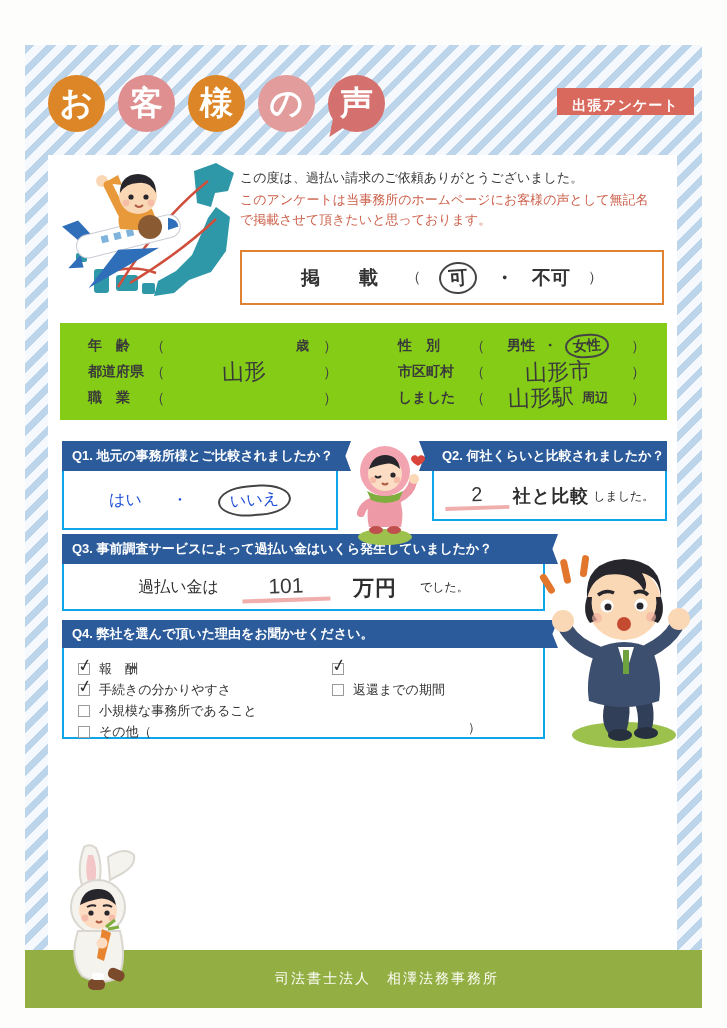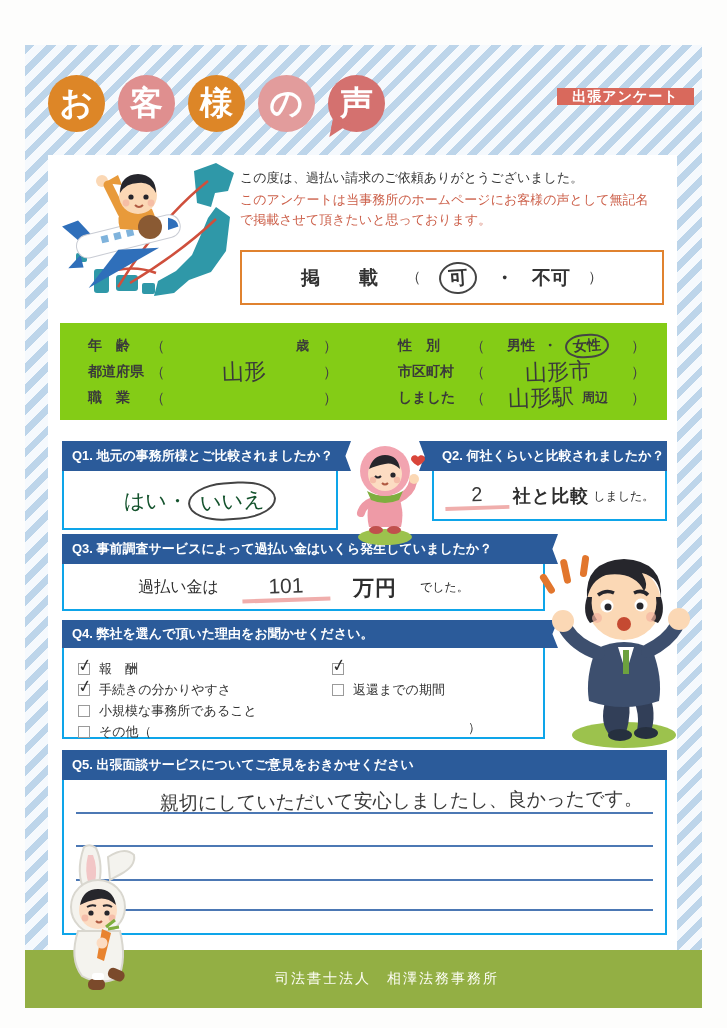--- a/index.html
+++ b/index.html
@@ -13,23 +13,23 @@
   .title-row { position:absolute; left:23px; top:30px; display:flex; gap:13px; z-index:3; }
   .tc { width:57px; height:57px; border-radius:50%; color:#fff; font-size:33px; font-weight:bold;
         display:flex; align-items:center; justify-content:center; }
   .tc.c0,.tc.c2 { background:#dd8627; }
   .tc.c1 { background:#df8f8f; }
   .tc.c3 { background:#e29c9c; }
   .tc.c4 { background:#d4716f; position:relative; }
   .tc.c4::after { content:""; position:absolute; left:3px; bottom:-7px; width:0; height:0;
         border:9px solid transparent; border-top-color:#d4716f; border-left-color:#d4716f; transform:rotate(12deg); }
 
-  .badge { position:absolute; left:532px; top:43px; width:137px; height:17px; background:#d9695c;
+  .badge { position:absolute; left:532px; top:43px; width:137px; height:27px; background:#d9695c;
         color:#fff; font-weight:bold; font-size:14px; letter-spacing:1px;
-        display:flex; align-items:flex-start; justify-content:center; z-index:3; }
+        display:flex; align-items:flex-end; justify-content:center; z-index:3; }
 
   
   .content { position:absolute; left:23px; top:110px; width:629px; height:795px; background:#fff; overflow:visible; }
 
   .greet { position:absolute; left:192px; top:13px; width:432px; font-size:13px; line-height:20px; color:#333; }
   .note  { position:absolute; left:192px; top:35px; width:432px; font-size:13px; line-height:20px; color:#cc5f49; }
 
   .pubbox { position:absolute; left:192px; top:95px; width:424px; height:55px; border:2px solid #e0822f;
         display:flex; align-items:center; justify-content:center; gap:18px;
         font-size:19px; font-weight:bold; color:#333; }
@@ -63,21 +63,21 @@
   .qhead { position:absolute; left:-2px; top:-2px; right:-2px; height:30px; background:#2b5b9a;
         color:#fff; font-size:13px; font-weight:bold; display:flex; align-items:center;
         padding-left:10px; white-space:nowrap; }
   .qhead.tail-r::after { content:""; position:absolute; right:-13px; top:0; width:14px; height:100%;
         background:#2b5b9a; clip-path:polygon(0 0,100% 0,60% 50%,100% 100%,0 100%); }
   .qhead.tail-l::before { content:""; position:absolute; left:-13px; top:0; width:14px; height:100%;
         background:#2b5b9a; clip-path:polygon(0 0,100% 0,100% 100%,0 100%,40% 50%); }
 
   .q1 { left:14px; top:286px; width:276px; height:89px; }
   .q1 .qbody { position:absolute; top:30px; left:0; right:0; bottom:0;
-        display:flex; align-items:center; justify-content:center; font-size:21px; color:#14532d; }
+        display:flex; align-items:center; justify-content:center; gap:30px; font-size:16px; color:#1d4ed8; }
 
   .q2 { left:384px; top:286px; width:235px; height:80px; }
   .q2 .qbody { position:absolute; top:30px; left:0; right:0; bottom:0;
         display:flex; align-items:center; justify-content:center; gap:4px; color:#2e2e2e; }
   .uline { border-bottom:4px solid #f0aeac; text-align:center; }
   .q2 .uline { min-width:64px; font-size:20px; }
   .bigbold { font-size:18px; font-weight:bold; letter-spacing:1px; }
   .small { font-size:12px; }
 
   .q3 { left:14px; top:379px; width:483px; height:77px; }
@@ -378,28 +378,20 @@
             </span>
         </div>
         <div class="opt">
           <span class="cb"></span>
           <span>返還までの期間</span>
         </div>
       </div>
       <span class="other-close">）</span>
     </div>
 
-    <div class="qbox q5">
-      <div class="qhead">Q5. 出張面談サービスについてご意見をおきかせください</div>
-      <div class="q5line" style="top:60px"></div>
-      <div class="q5line" style="top:93px"></div>
-      <div class="q5line" style="top:127px"></div>
-      <div class="q5line" style="top:157px"></div>
-      <div class="q5hw">親切にしていただいて安心しましたし、良かったです。</div>
-    </div>
 
     <svg class="illu rabbit-illu" width="96" height="158" viewBox="0 0 96 158">
       <path d="M34 6 q-9 26 1 45 l13 -4 q6 -23 -2 -40 q-6 -5 -12 -1 z" fill="#f4f3ee" stroke="#d9d7cf" stroke-width="2"></path>
       <path d="M38 14 q-4 16 1 30 l6 -2 q3 -16 -2 -28 z" fill="#f2c6c6"></path>
       <path d="M58 16 q17 -11 26 -2 q2 11 -13 19 l-11 6 z" fill="#f4f3ee" stroke="#d9d7cf" stroke-width="2"></path>
       <circle cx="48" cy="66" r="27" fill="#f4f3ee" stroke="#d9d7cf" stroke-width="2"></circle>
       <path d="M28 90 q-9 28 4 45 q17 10 36 2 q9 -18 2 -47 z" fill="#f4f3ee" stroke="#d9d7cf" stroke-width="2"></path>
       <circle cx="48" cy="69" r="19" fill="#fcdcc2"></circle>
       <path d="M30 64 q3 -16 18 -16 q15 0 18 16 q-9 -8 -18 -6 q-11 2 -18 6 z" fill="#26262c"></path>
       <path d="M37 66 q5 -3 9 -1" stroke="#26262c" stroke-width="2" fill="none"></path>

